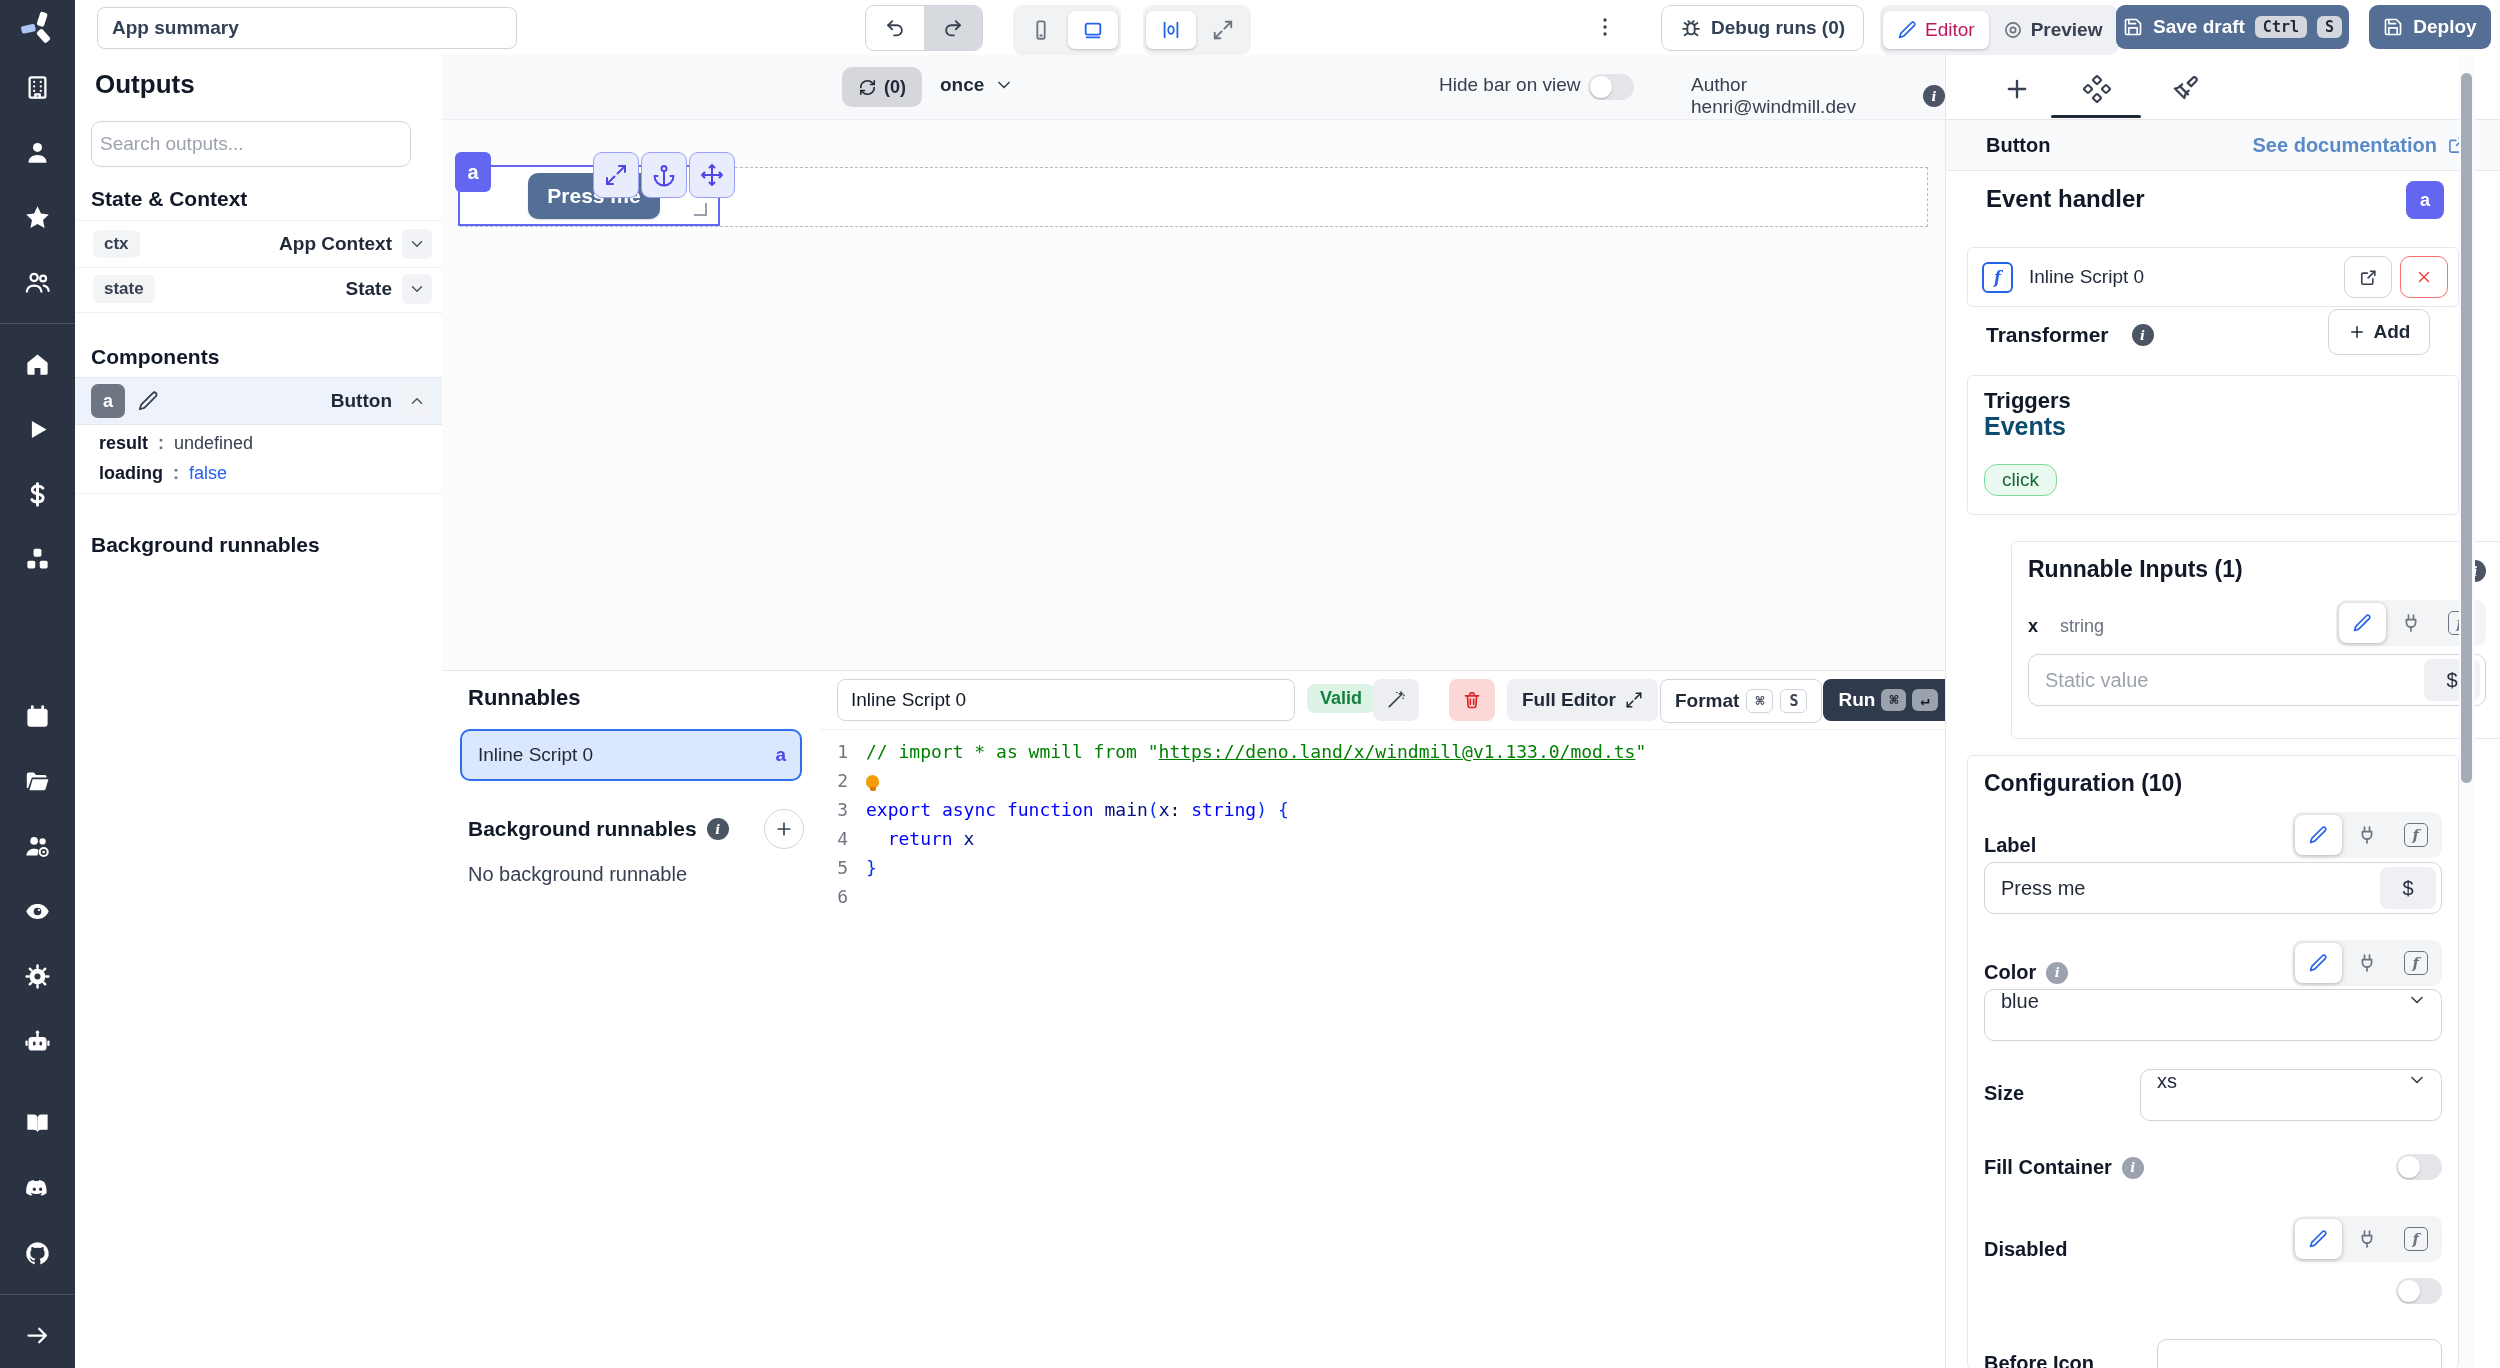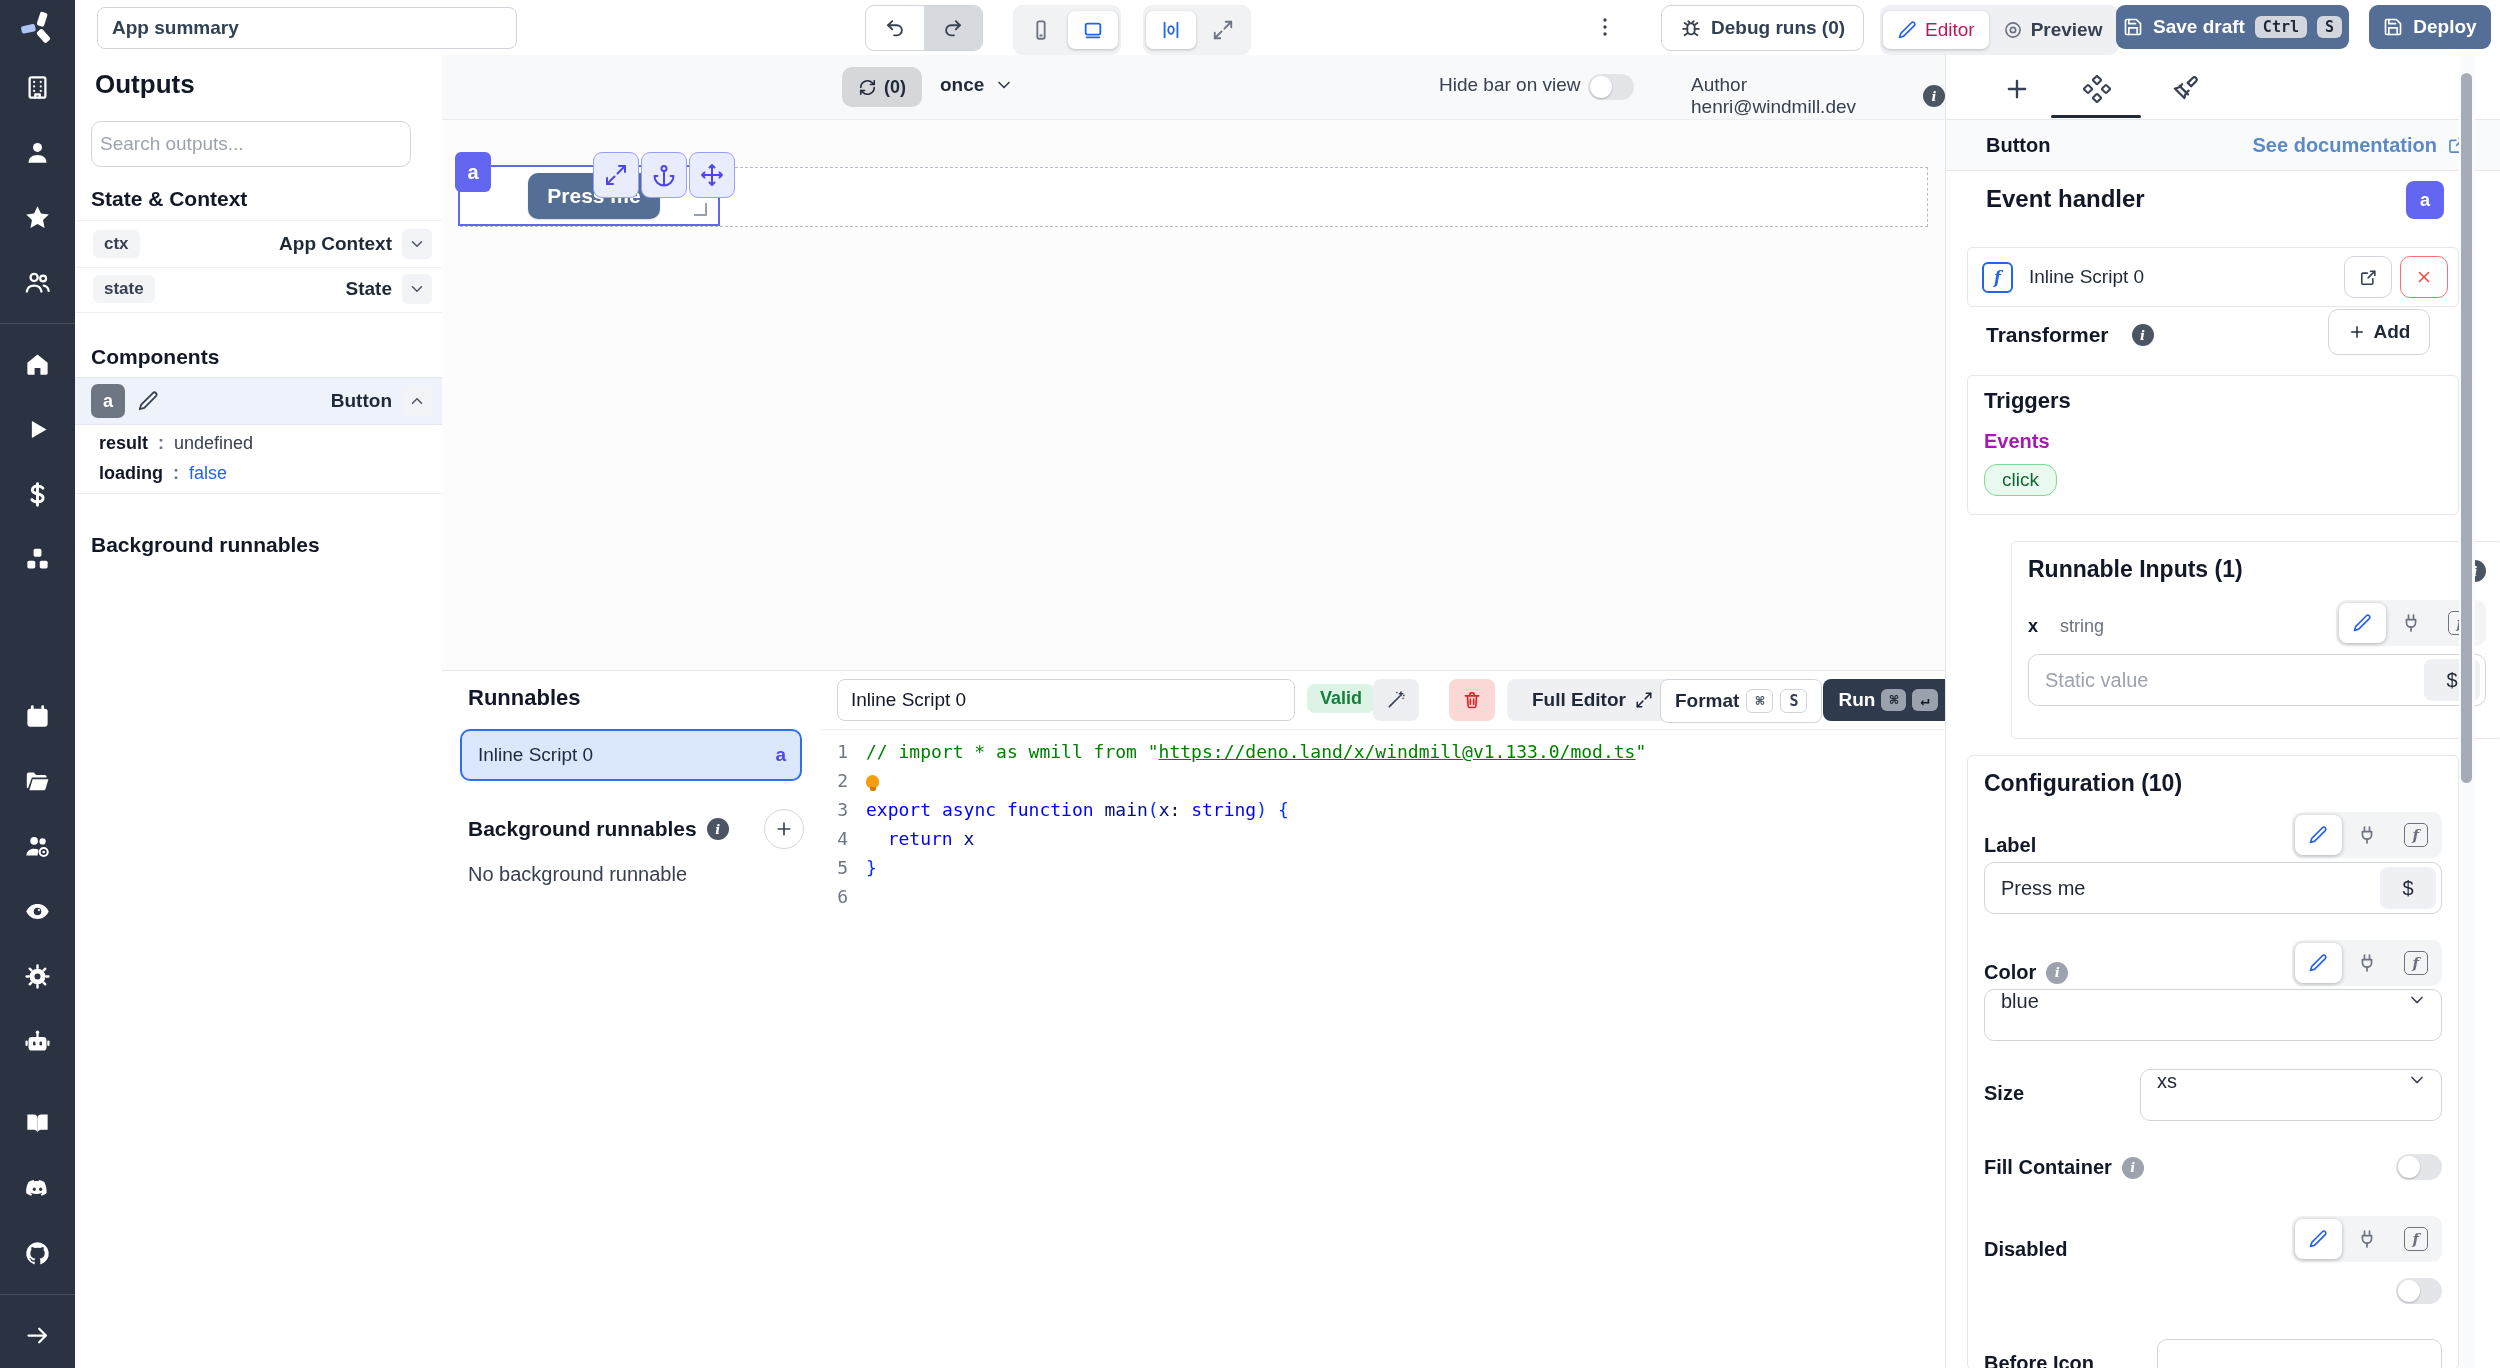--- a/index.html
+++ b/index.html
@@ -94,21 +94,21 @@
   #bgrun-add{position:absolute;left:322px;top:138px;width:38px;height:38px;border:1px solid #d1d5db;border-radius:50%;display:flex;align-items:center;justify-content:center;color:#374151;cursor:pointer;}
   #bgrun-empty{position:absolute;left:26px;top:192px;font-size:20px;color:#374151;}
 
   #codepanel{position:absolute;left:820px;top:670px;width:1125px;height:698px;background:#fff;border-top:1px solid #e5e7eb;}
   #code-header{position:absolute;left:0;top:0;width:1125px;height:58px;border-bottom:1px solid #eef0f2;}
   #script-name{left:17px;top:8px;width:430px;height:40px;border:1px solid #d1d5db;border-radius:8px;padding:0 13px;font-size:19px;color:#111827;}
   #valid-badge{left:487px;top:13px;background:#dcf3e6;border-radius:8px;padding:4px 13px;font-size:18px;font-weight:600;color:#15803d;}
   .sq-btn{position:absolute;top:8px;width:46px;height:42px;border-radius:8px;display:flex;align-items:center;justify-content:center;cursor:pointer;}
   #wand-btn{left:553px;background:#eceef2;color:#374151;}
   #trash-btn{left:629px;background:#fbd8d6;color:#dc2626;}
-  #fulleditor-btn{position:absolute;left:687px;top:8px;height:42px;background:#eef0f3;border-radius:8px;display:flex;align-items:center;padding:0 25px;gap:9px;font-size:19px;font-weight:600;color:#1f2937;cursor:pointer;}
+  #fulleditor-btn{position:absolute;left:687px;top:8px;height:42px;background:#eef0f3;border-radius:8px;display:flex;align-items:center;padding:0 15px;gap:9px;font-size:19px;font-weight:600;color:#1f2937;cursor:pointer;}
   #format-btn{position:absolute;left:840px;top:8px;height:42px;background:#fff;border:1px solid #d1d5db;border-radius:8px;display:flex;align-items:center;padding:0 14px;gap:7px;font-size:19px;font-weight:600;color:#1f2937;cursor:pointer;}
   #run-btn{position:absolute;left:1003px;top:8px;height:42px;width:130px;background:#2f3b4c;border-radius:8px;display:flex;align-items:center;justify-content:center;gap:6px;color:#fff;font-size:19px;font-weight:700;cursor:pointer;}
   #code-lines{position:absolute;left:0;top:66px;width:1125px;font-family:"DejaVu Sans Mono",monospace;font-size:18px;line-height:29px;}
   .cl{display:flex;}
   .ln{width:28px;text-align:right;color:#6e7681;flex:none;}
   .ct{margin-left:18px;white-space:pre;color:#111827;}
   .cm{color:#008000;}
   .lk{text-decoration:underline;}
   .kw{color:#0000ff;}
   .id{color:#001080;}
@@ -128,21 +128,21 @@
   .ibox{position:absolute;left:21px;width:490px;border:1px solid #e5e7eb;border-radius:6px;background:#fff;}
   #script-box{top:192px;height:58px;display:flex;align-items:center;}
   .fxblue{width:27px;height:27px;border:2px solid #2563eb;border-radius:6px;color:#2563eb;font-family:"DejaVu Serif",serif;font-style:italic;font-weight:700;font-size:16px;display:flex;align-items:center;justify-content:center;margin-left:14px;flex:none;}
   #script-box .nm{margin-left:16px;font-size:19px;color:#1f2937;}
   .mini-btn{width:46px;height:40px;border:1px solid #d1d5db;border-radius:10px;display:flex;align-items:center;justify-content:center;color:#374151;cursor:pointer;background:#fff;}
   .mini-btn.red{border-color:#f87171;color:#ef4444;}
   #transformer-row{position:absolute;left:40px;top:268px;display:flex;align-items:center;gap:23px;font-size:21px;font-weight:700;color:#111827;}
   #add-btn{position:absolute;left:382px;top:254px;width:100px;height:44px;border:1px solid #d1d5db;border-radius:10px;background:#fff;display:flex;align-items:center;justify-content:center;gap:8px;font-size:19px;font-weight:600;color:#1f2937;cursor:pointer;}
   #triggers-box{top:320px;height:138px;}
   #triggers-box .h{position:absolute;left:16px;top:12px;font-size:22px;font-weight:700;color:#111827;}
-  #triggers-box .sub{position:absolute;left:16px;top:54px;font-size:20px;font-weight:700;color:#a21caf;}
+  #triggers-box .sub{position:absolute;left:16px;top:36px;font-size:25px;font-weight:700;color:#0c4a6e;}
   #click-badge{position:absolute;left:16px;top:88px;background:#e9f9ef;border:1px solid #7ed99b;border-radius:13px;padding:4px 17px;font-size:19px;color:#166534;}
   #inputs-box{top:486px;height:196px;margin-left:44px;}
   .box-title{position:absolute;left:16px;top:14px;font-size:23px;font-weight:700;color:#111827;}
   .seg{position:absolute;width:150px;height:46px;background:#f3f4f6;border-radius:10px;display:flex;align-items:center;padding:3px;gap:2px;box-sizing:border-box;}
   .seg .chip{flex:1;height:40px;display:flex;align-items:center;justify-content:center;border-radius:8px;color:#6b7280;cursor:pointer;}
   .seg .chip.on{background:#fff;box-shadow:0 1px 4px rgba(0,0,0,.28);color:#2563eb;}
   .fx{font-family:"DejaVu Serif",serif;font-style:italic;font-weight:700;font-size:15px;border:1.5px solid currentColor;border-radius:5px;width:22px;height:22px;display:flex;align-items:center;justify-content:center;}
   .fieldin{position:absolute;left:16px;width:458px;height:52px;border:1px solid #d1d5db;border-radius:10px;box-sizing:border-box;background:#fff;}
   .fieldin input{position:absolute;left:0;top:0;width:100%;height:100%;border:none;background:transparent;border-radius:10px;padding:0 70px 0 16px;font-size:20px;color:#1f2937;box-sizing:border-box;}
   .fieldin input::placeholder{color:#9ca3af;}

